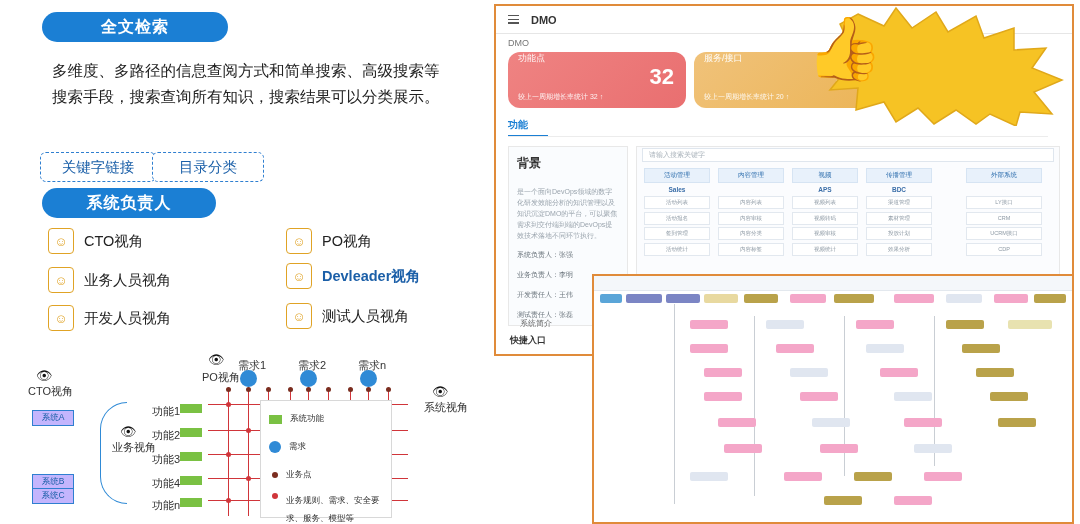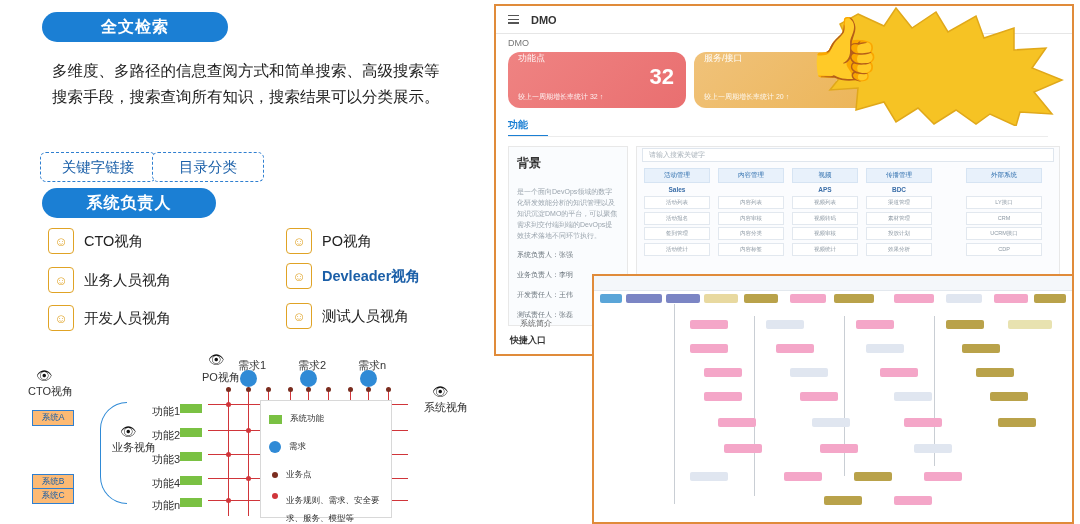--- a/index.html
+++ b/index.html
@@ -73,21 +73,21 @@
   .role-emph { color:#1b5fa8; font-weight:bold; }
 
   
   .matrix { position:absolute; left:28px; top:342px; width:440px; height:178px; }
   .mx-label { position:absolute; font-size:11px; color:#333; }
   .mx-eye { position:absolute; font-size:13px; color:#111; }
   .sysbox {
     position:absolute; width:40px; height:14px;
     border:1px solid #2f7fd0; color:#1a5fa8;
     font-size:8.5px; display:flex; align-items:center; justify-content:center;
-    background:#fdba74;
+    background:#c4b5fd;
   }
   .greenbar { position:absolute; width:22px; height:9px; background:#7ac143; }
   .bluedot { position:absolute; width:17px; height:17px; border-radius:50%; background:#2f8ad6; }
   .reddot { position:absolute; width:5px; height:5px; border-radius:50%; background:#d0353a; }
   .browndot { position:absolute; width:5px; height:5px; border-radius:50%; background:#7b2d1f; }
   .vline { position:absolute; width:1px; background:#d0353a; }
   .hline { position:absolute; height:1px; background:#d0353a; }
   .curve { position:absolute; border:1px solid #2f8ad6; border-right:none; border-radius:40px 0 0 40px; }
   .legend { position:absolute; left:232px; top:58px; width:130px; height:116px; border:1px solid #d8d8d8; background:#fff; }
   .legend-row { position:absolute; display:flex; align-items:center; gap:8px; font-size:8.5px; color:#333; }

